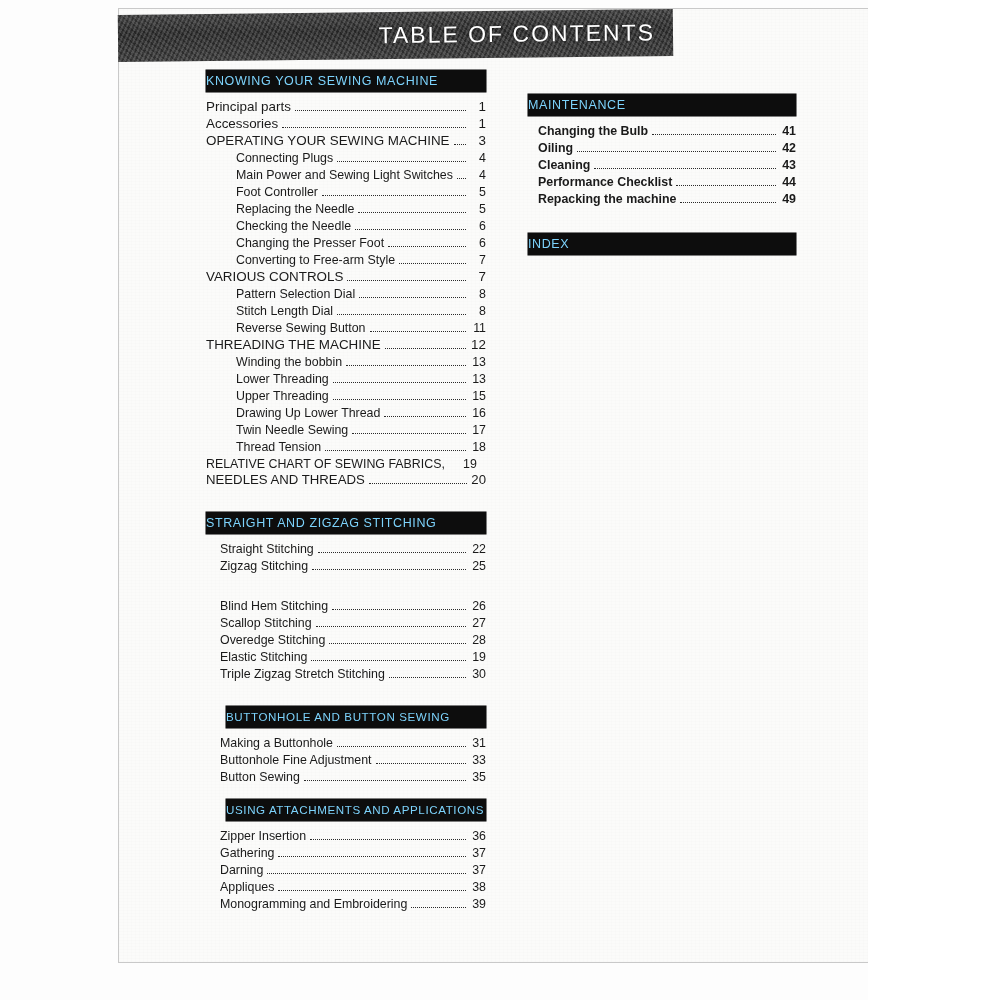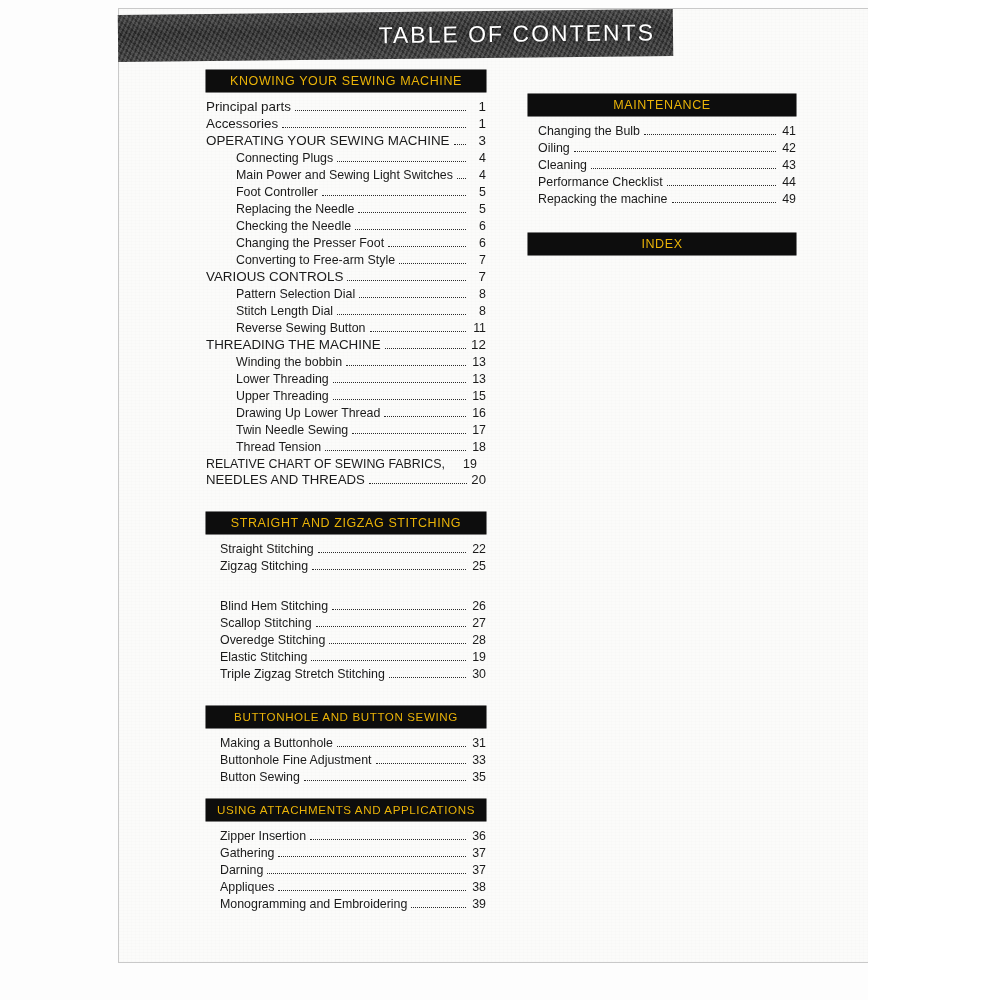--- a/index.html
+++ b/index.html
@@ -73,32 +73,31 @@
   
   .col {
     position: absolute;
   }
   #col-left  { left: 206px; top: 70px;  width: 280px; }
   #col-right { left: 528px; top: 70px;  width: 268px; }
 
   
   .sec-bar {
     background: #0d0d0d;
-    color: #eab308;
+    color: #7dd3fc;
     height: 22px;
     line-height: 22px;
-    text-align: center;
     font-size: 12.5px;
     letter-spacing: .6px;
     margin-bottom: 7px;
     white-space: nowrap;
     overflow: hidden;
     box-shadow: 0 0 0 0.5px #000;
   }
-  .sec-bar.small { font-size: 11.6px; }
+  .sec-bar.small { font-size: 11.6px; margin-left: 20px; }
   .sec-wrap { margin-bottom: 14px; }
 
   
   .entry {
     display: flex;
     align-items: flex-end;
     font-size: 12.4px;
     color: #1a1a1a;
     line-height: 16px;
     margin: 0 0 1px 0;
@@ -130,21 +129,21 @@
     display: flex;
     align-items: flex-end;
   }
   .two-line .l2 .leader {
     flex: 1 1 auto;
     border-bottom: 1.6px dotted #2a2a2a;
     margin: 0 4px 4px 4px;
     height: 8px;
   }
   .group-gap { height: 10px; }
-  .right-list { padding-left: 10px; }
+  .right-list { padding-left: 10px; font-weight: bold; }
   .left-list { padding-left: 0px; }
 
   .index-bar { margin-top: 26px; }
 </style>
 </head>
 <body>
 
 <div id="page">
 
   <div id="scan"></div>

